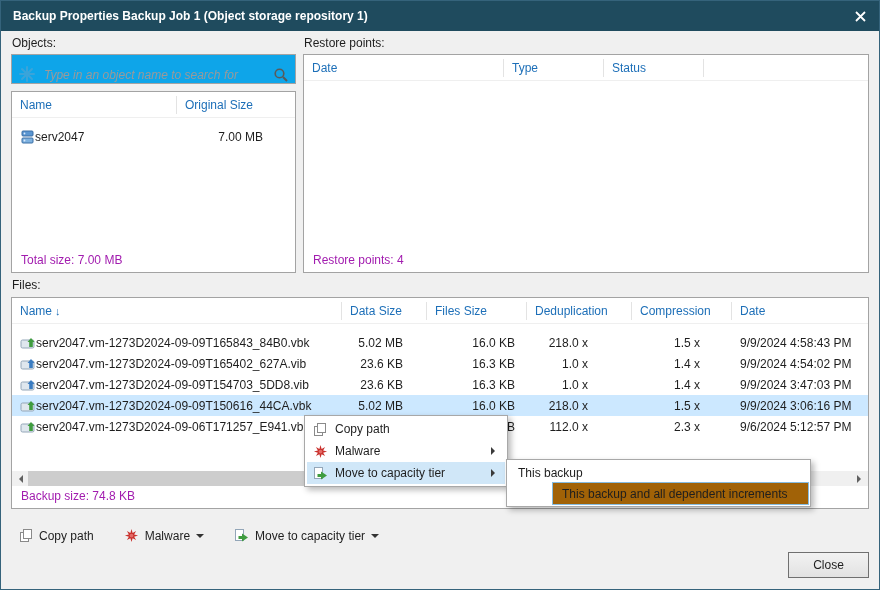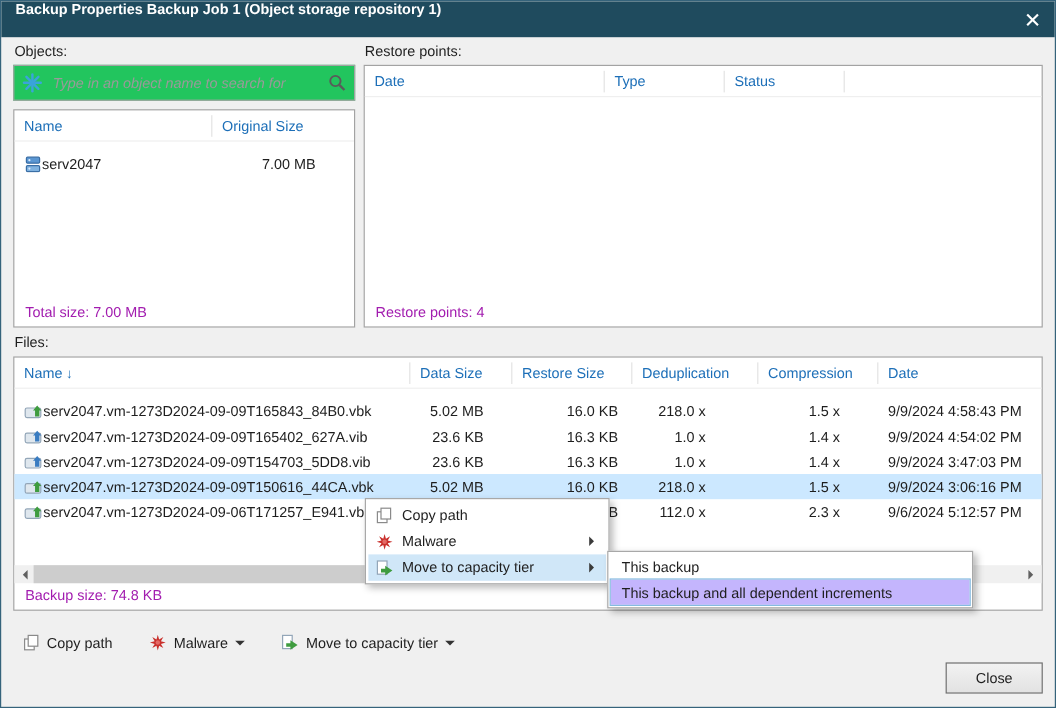--- a/index.html
+++ b/index.html
@@ -5,32 +5,32 @@
   * { box-sizing: border-box; }
   html,body { margin:0; padding:0; background:#d9d9d9; }
   .dialog {
     position:relative; width:880px; height:590px; background:#f0f0f0;
     font-family:"Liberation Sans", sans-serif; font-size:12px; color:#1e1e1e;
     border:1px solid #35637b; overflow:hidden;
   }
   
   .titlebar {
     position:absolute; left:0; top:0; right:0; height:30px; background:#1f4b5e;
-    color:#fff; display:flex; padding:0 12px; font-weight:bold;
+    color:#fff; display:flex; align-items:center; padding:0 12px; font-weight:bold;
   }
   .titlebar .close-x { margin-left:auto; cursor:pointer; display:flex; align-items:center; }
   
   .sec-label { position:absolute; height:15px; }
   .lbl-objects { left:11px; top:35px; }
   .lbl-restore { left:303px; top:35px; }
   .lbl-files   { left:11px; top:277px; }
   
   .searchbox {
-    position:absolute; left:10px; top:53px; width:285px; height:30px; background:#22c55e;
-    border:1px solid #a3a3a3; display:flex; align-items:center; padding:0 6px; gap:6px;
+    position:absolute; left:10px; top:53px; width:285px; height:30px; background:#0ea5e9;
+    border:1px solid #a3a3a3; display:flex; align-items:flex-end; padding:0 6px; gap:6px;
   }
   .searchbox input {
     flex:1; border:none; outline:none; font-family:"Liberation Sans",sans-serif;
     font-size:12px; color:#333; background:transparent; min-width:0;
   }
   .searchbox input::placeholder { color:#9a9a9a; font-style:italic; }
   
   .panel { position:absolute; background:#fff; border:1px solid #a3a3a3; }
   .objects-panel { left:10px; top:90px; width:285px; height:182px; }
   .restore-panel { left:302px; top:53px; width:566px; height:219px; }
@@ -73,21 +73,21 @@
   .sb-track { flex:1; }
   
   .menu { position:absolute; background:#fff; border:1px solid #a8a8a8; padding:2px;
           box-shadow:3px 3px 6px rgba(0,0,0,0.28); z-index:60; }
   .main-menu { left:303px; top:414px; width:204px; }
   .sub-menu  { left:505px; top:458px; width:305px; }
   .menu-item { display:flex; align-items:center; height:22px; padding:0 6px 0 5px; gap:7px; cursor:pointer; }
   .menu-item .mi-label { flex:1; white-space:nowrap; overflow:hidden; }
   .menu-item.hl { background:#d0e7f8; }
   .sub-menu .menu-item { height:21px; padding-left:9px; }
-  .sub-menu .menu-item.hl { background:#c4b5fd; outline:1px solid #85bbe0; }
+  .sub-menu .menu-item.hl { background:#a16207; outline:1px solid #85bbe0;margin-left:44px; }
   .submenu-arrow { width:0; height:0; border:4px solid transparent; border-left-color:#3a3a3a; }
   .mi-icon { width:16px; display:flex; justify-content:center; }
   
   .toolbar { position:absolute; left:10px; top:522px; display:flex; align-items:center; gap:14px; }
   .tb-btn { display:flex; align-items:center; gap:6px; padding:4px 7px; cursor:pointer; border:1px solid transparent; }
   .caret { width:0; height:0; border:4px solid transparent; border-top-color:#333; margin-top:4px; }
   
   .btn-close { position:absolute; left:787px; top:551px; width:81px; height:26px;
                background:linear-gradient(#f2f2f2,#e2e2e2); border:1px solid #707070;
                display:flex; align-items:center; justify-content:center; cursor:pointer; }
@@ -165,21 +165,21 @@
   </div>
 
   <div class="sec-label lbl-files">Files:</div>
 
   <div class="panel files-panel">
     <div class="hdr">
       <div class="hdr-cell fcol-name">
         <span>Name</span><span class="sort-arrow">↓</span>
       </div>
       <div class="hdr-cell fcol-data">Data Size</div>
-      <div class="hdr-cell fcol-backup">Restore Size</div>
+      <div class="hdr-cell fcol-backup">Files Size</div>
       <div class="hdr-cell fcol-dedup">Deduplication</div>
       <div class="hdr-cell fcol-comp">Compression</div>
       <div class="hdr-cell fcol-date" style="border-right:none;">Date</div>
     </div>
 
     <div class="rows">
 
       <div class="row">
         <div class="cell name-cell fcol-name">
           <span>

